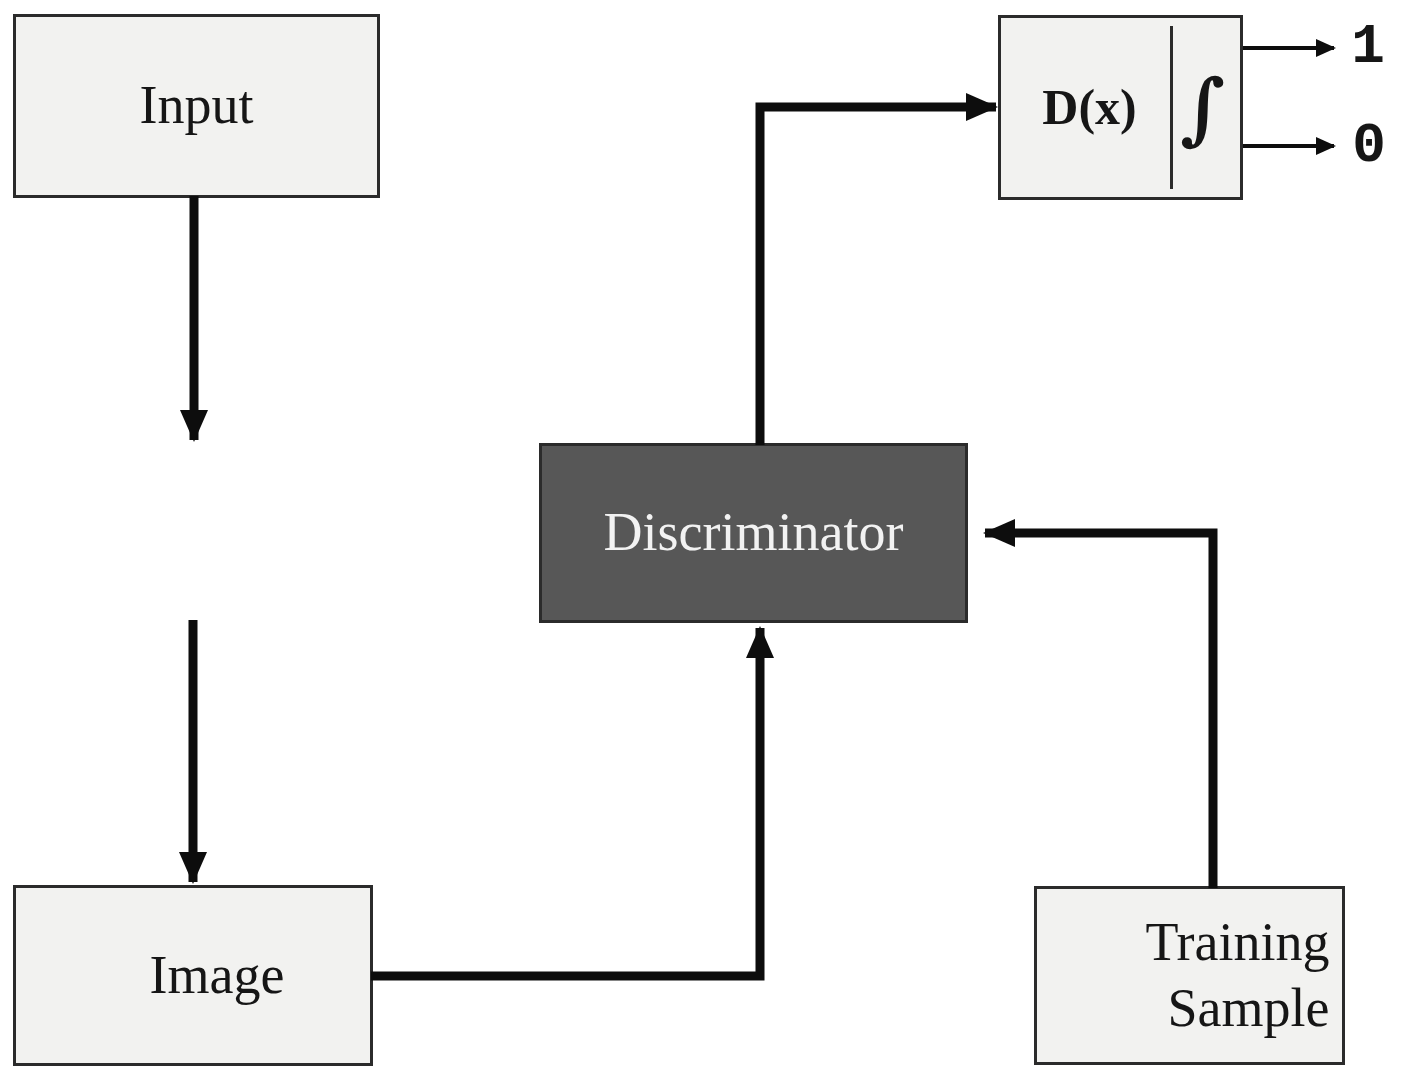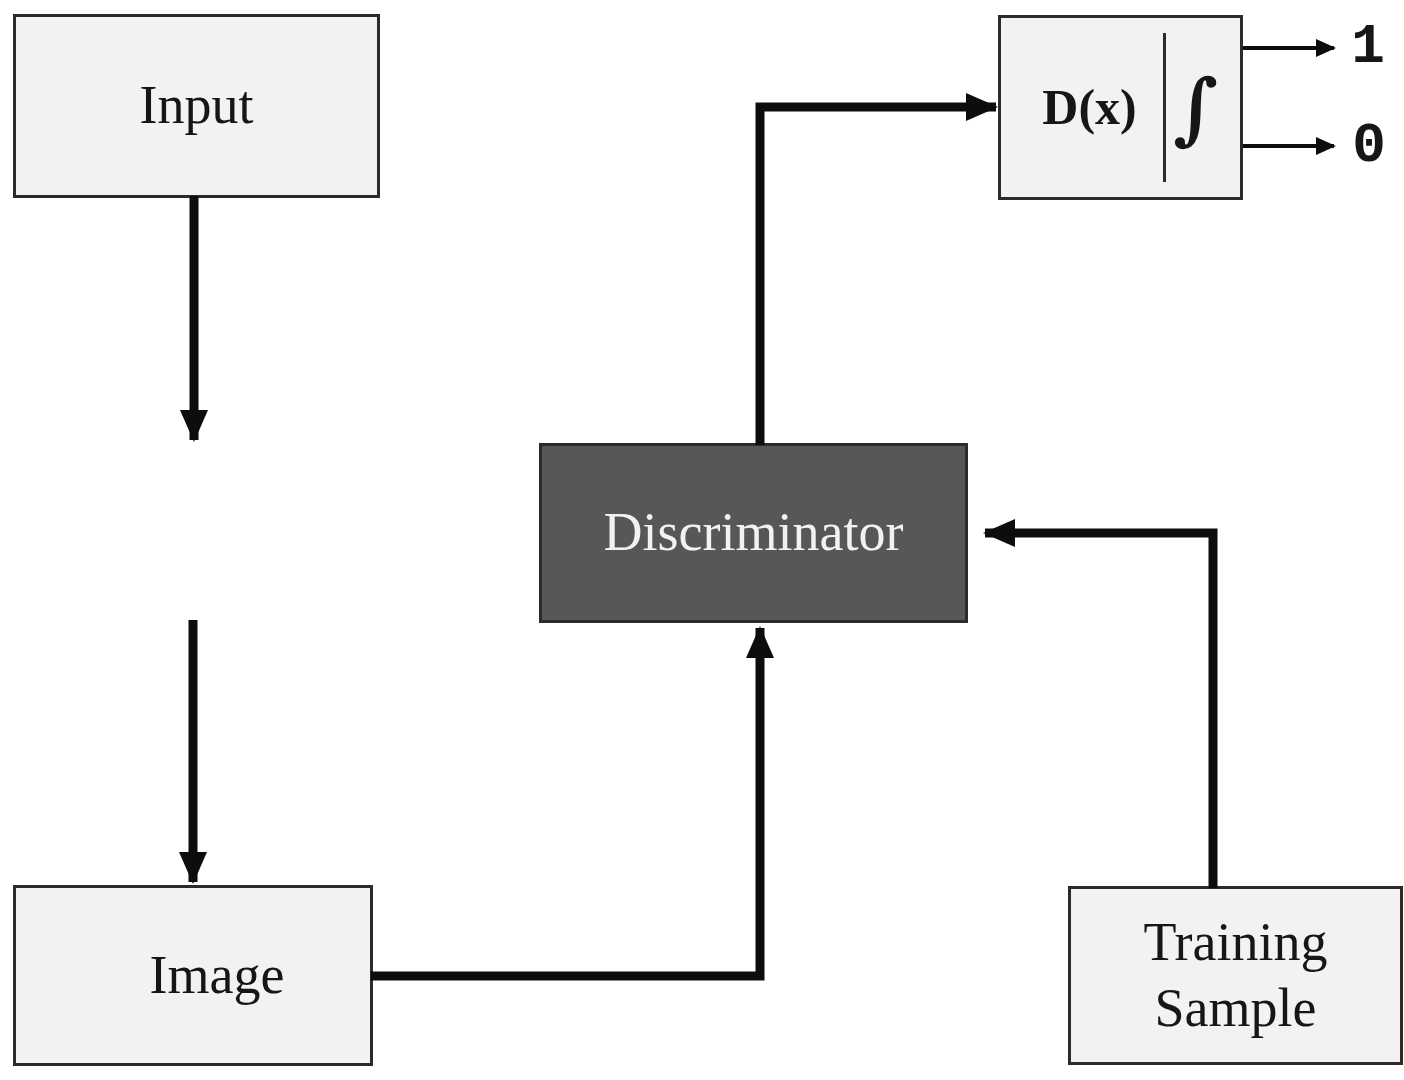--- a/index.html
+++ b/index.html
@@ -10,30 +10,30 @@
   html,body{margin:0;padding:0;background:var(--background);}
   .canvas{position:relative;width:1404px;height:1080px;background:var(--background);
           font-family:"Liberation Serif",serif;overflow:hidden;}
   .wires{position:absolute;left:0;top:0;z-index:2;pointer-events:none;}
   .wire{fill:none;stroke:var(--wire);stroke-linejoin:miter;}
   .wire.thick{stroke-width:9;}
   .wire.thin{stroke-width:4;}
   .wires marker path{fill:var(--wire);}
   .node{position:absolute;box-sizing:border-box;background:var(--node-fill);
         border:3px solid var(--node-border);display:flex;align-items:center;
-        justify-content:center;text-align:center;color:var(--label-text);
+        justify-content:center;text-align:right;color:var(--label-text);
         font-size:54px;line-height:1.22;z-index:1;}
   .node--input{left:13px;top:14px;width:367px;height:184px;}
   .node--generator{left:13px;top:443px;width:364px;height:180px;}
   .node--image{left:13px;top:885px;width:360px;height:181px;padding-left:48px;}
   .node--discriminator{left:539px;top:443px;width:429px;height:180px;
         background:var(--discriminator-fill);color:var(--discriminator-text);}
-  .node--training{left:1068px;top:886px;width:335px;height:179px;font-family:Liberation Serif, serif;}
+  .node--training{left:1034px;top:886px;width:311px;height:179px;font-family:Liberation Serif, serif;}
   .node--training span{display:block;width:280px;}
-  .node--dx{left:998px;top:15px;width:245px;height:185px;padding:15px;
+  .node--dx{left:998px;top:15px;width:245px;height:185px;padding:8px;
         justify-content:stretch;align-items:stretch;}
   .dx-main{flex:1;display:flex;align-items:center;justify-content:center;
         font-weight:bold;font-size:50px;}
   .dx-int{width:59px;border-left:3px solid var(--node-border);display:flex;
         align-items:center;justify-content:center;font-weight:bold;font-size:78px;
         font-family:"DejaVu Serif","DejaVu Sans",serif;}
   .out-label{position:absolute;width:44px;height:60px;display:flex;align-items:center;
         justify-content:center;font-family:"Liberation Mono","DejaVu Sans Mono",monospace;
         font-weight:bold;font-size:56px;color:var(--label-text);z-index:1;}
   .out-label--one{left:1346px;top:17px;}

